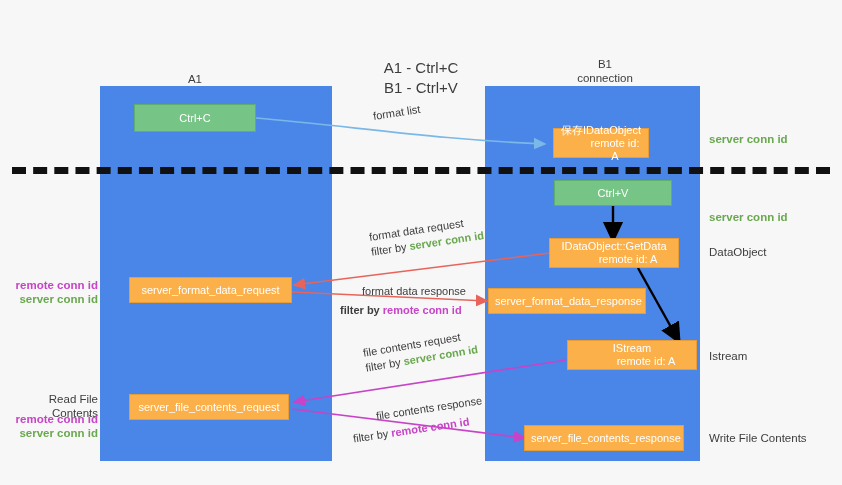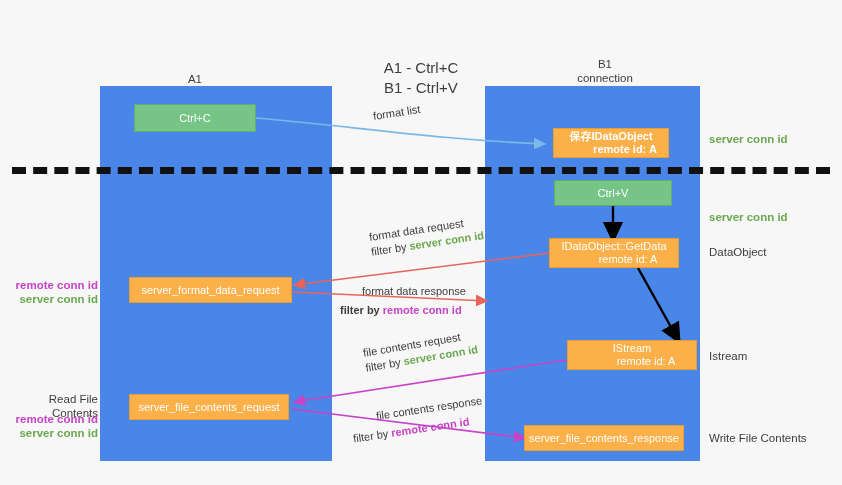--- a/index.html
+++ b/index.html
@@ -33,21 +33,21 @@
 
   
   #sep{
     left:12px;top:167px;width:818px;height:0;
     border-top:7px dashed #111;
   }
 
   
   .box{
     box-sizing:border-box;
-    display:flex;flex-direction:column;align-items:center;justify-content:center;
+    display:flex;flex-direction:column;justify-content:center;
     color:#ffffff;font-size:11px;line-height:13px;text-align:center;
     padding:2px 6px;
   }
   .box.green{background:#76c486;border:1px solid #5fae70;}
   .box.orange{background:#fbb049;border:1px solid #e79c36;}
   .box .sub{font-size:11px;line-height:13px;margin-left:28px;}
 
   
   .ann{font-size:11.5px;line-height:14px;color:#3d3d3d;}
   .green-txt{color:#6aa84f;font-weight:bold;}
@@ -120,34 +120,37 @@
   </div>
 
   <div class="abs box orange" style="left:129px;top:277px;width:163px;height:26px;">
     <span>server_format_data_request</span>
   </div>
 
   <div class="abs box orange" style="left:129px;top:394px;width:160px;height:26px;">
     <span>server_file_contents_request</span>
   </div>
 
-  <div class="abs box orange" style="left:553px;top:128px;width:116px;height:30px;font-weight:bold;">
+  <div class="abs box orange" style="left:553px;top:128px;width:96px;height:30px;">
     <span>保存IDataObject</span>
     <span class="sub">remote id: A</span>
   </div>
 
   <div class="abs box green" style="left:554px;top:180px;width:118px;height:26px;">
     <span>Ctrl+V</span>
   </div>
 
   <div class="abs box orange" style="left:549px;top:238px;width:130px;height:30px;">
     <span>IDataObject::GetData</span>
     <span class="sub">remote id: A</span>
   </div>
 
+  <div class="abs box orange" style="left:488px;top:288px;width:158px;height:26px;">
+    <span>server_format_data_response</span>
+  </div>
 
   <div class="abs box orange" style="left:567px;top:340px;width:130px;height:30px;">
     <span>IStream</span>
     <span class="sub">remote id: A</span>
   </div>
 
   <div class="abs box orange" style="left:524px;top:425px;width:160px;height:26px;">
     <span>server_file_contents_response</span>
   </div>
 

